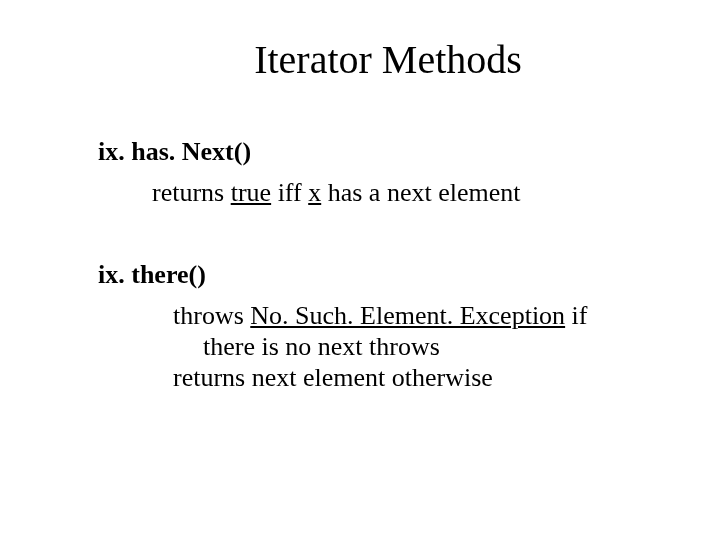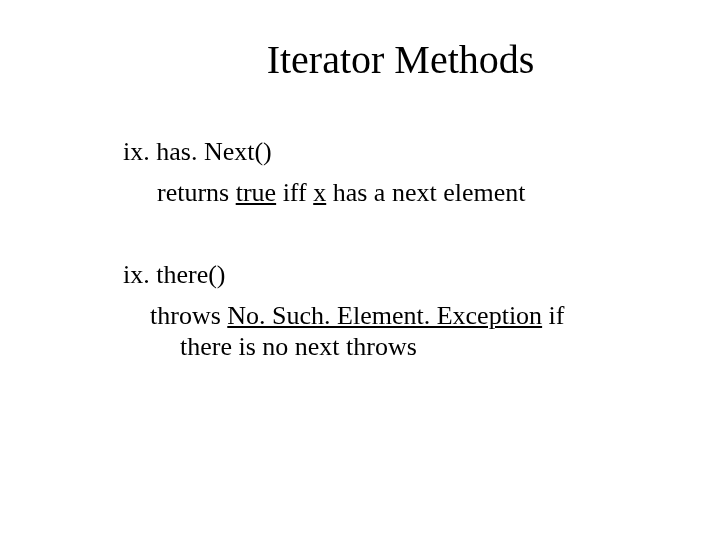--- a/index.html
+++ b/index.html
@@ -8,47 +8,47 @@
       height: 540px;
       background: #ffffff;
       font-family: "Times New Roman", Times, serif;
       color: #000000;
       position: relative;
       overflow: hidden;
     }
     .slide {
       width: 100%;
       height: 100%;
-      padding: 30px 60px 40px 81px;
+      padding: 30px 60px 40px 56px;
     }
     .title {
       font-size: 40px;
       font-weight: normal;
       text-align: center;
       margin-top: 6px;
       margin-bottom: 54px;
       margin-left: 60px;
     }
     .method-heading {
       font-size: 26px;
-      font-weight: normal;
+      font-weight: bold;
       margin-left: 42px;
       margin-bottom: 10px;
     }
     .method-body {
       font-size: 26px;
       font-weight: normal;
-      margin-left: 76px;
+      margin-left: 96px;
       line-height: 1.25;
       margin-bottom: 50px;
     }
     .method-body2 {
       font-size: 26px;
       font-weight: normal;
-      margin-left: 69px;
+      margin-left: 117px;
       line-height: 1.2;
     }
     .indent-line {
       margin-left: 30px;
     }
     .u { text-decoration: underline; }
     .nowrap { white-space: nowrap; }
   </style>
 </head>
 <body>
@@ -60,14 +60,15 @@
   <div class="method-body">
     <span>returns </span><span class="u">true</span><span> iff </span><span class="u">x</span><span> has a next element</span>
   </div>
 
   <div class="method-heading">ix. there()</div>
   <div class="method-body2">
     <div>
       <span>throws </span><span class="u nowrap">No. Such. Element. Exception</span><span> if</span>
     </div>
     <div class="indent-line">there is no next throws</div>
+    <div>returns next element otherwise</div>
   </div>
 </div>
 
 </body></html>

